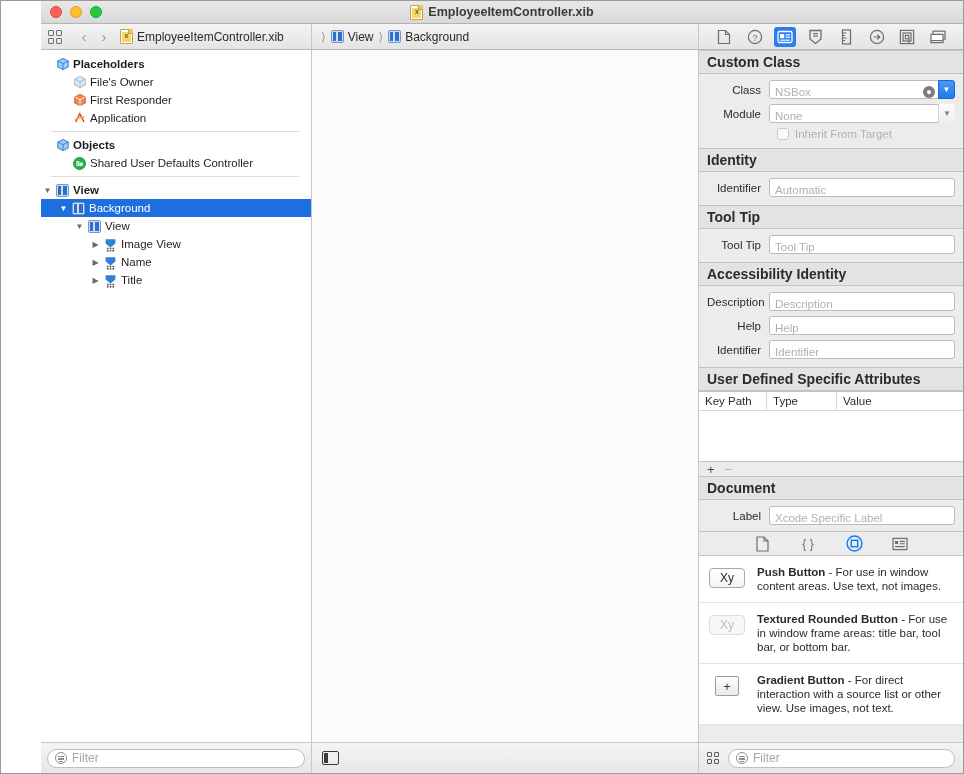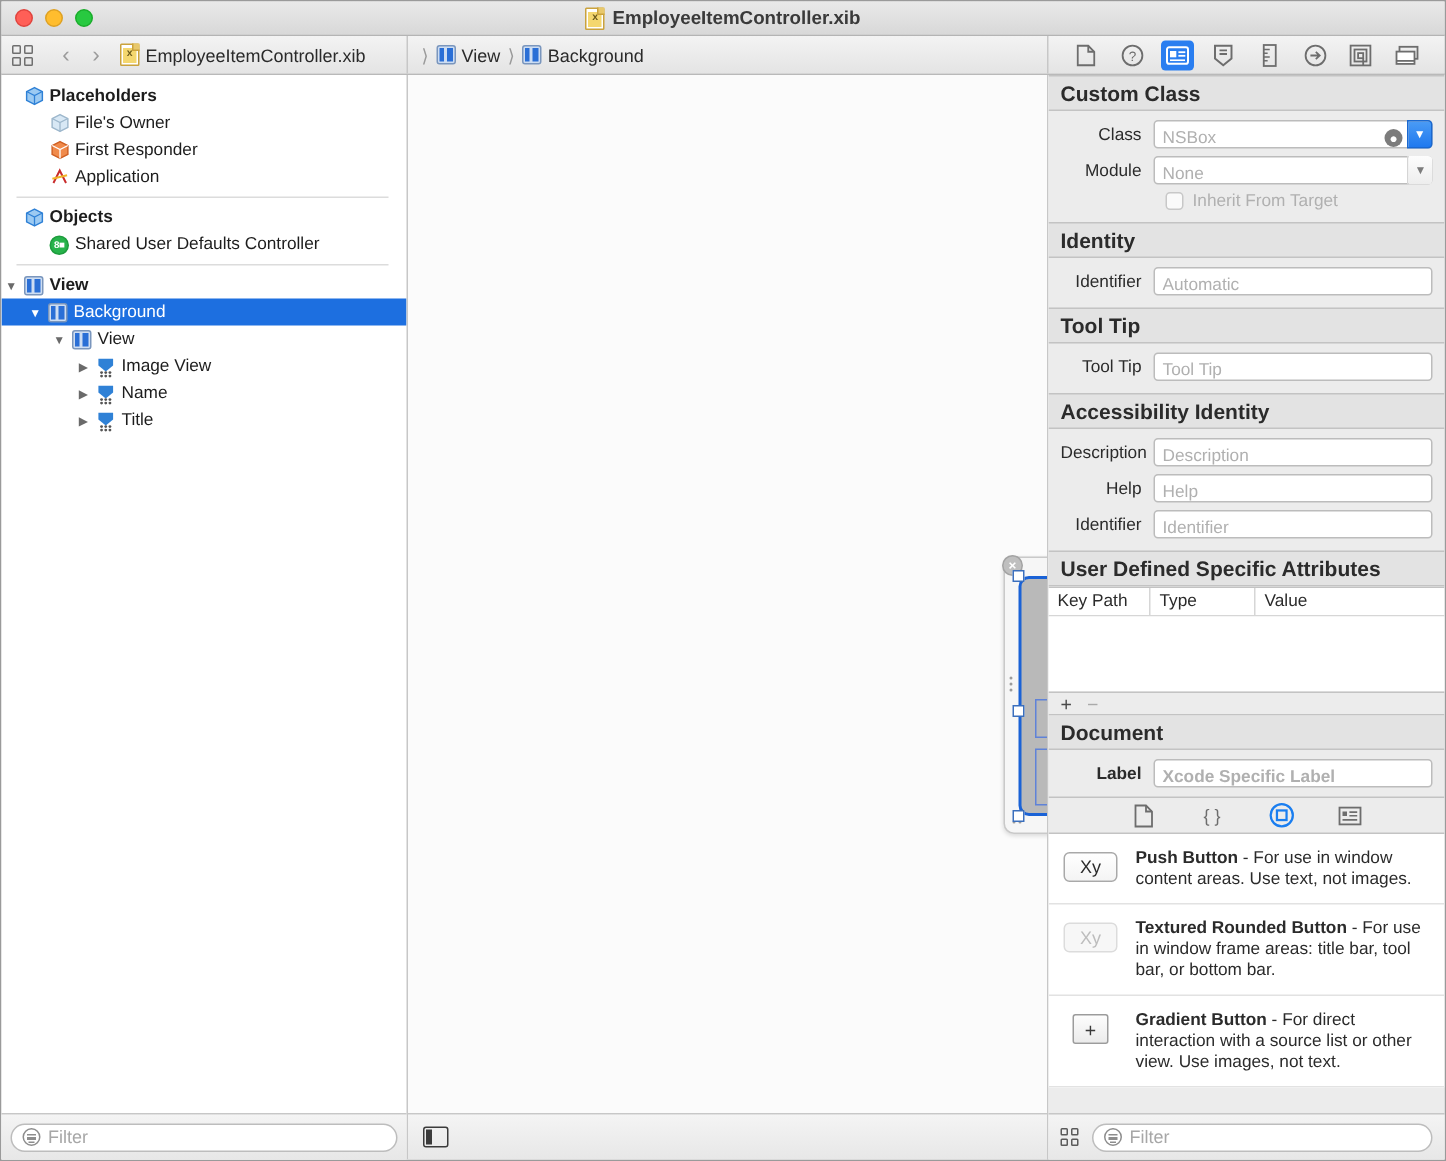--- a/index.html
+++ b/index.html
@@ -7,21 +7,21 @@
   body {
     width: 964px; height: 774px;
     font-family: "Liberation Sans", sans-serif;
     font-size: 12px;
     color: #1d1d1d;
     background: #ececec;
     overflow: hidden;
     -webkit-font-smoothing: antialiased;
   }
   .win { width:964px; height:774px; position:relative; display:flex; flex-direction:column;
-         border:1px solid #9a9a9a; background:#fff; }
+         border:1px solid #9a9a9a; background:#fff;padding-left:40px; }
 
   
   .titlebar {
     height:23px; flex:0 0 23px; position:relative;
     background: linear-gradient(#e9e9e9, #d8d8d8);
     border-bottom:1px solid #b4b4b4;
     display:flex; align-items:center;
   }
   .traffic { display:flex; gap:8px; padding-left:9px; align-items:center; }
   .tl { width:12px; height:12px; border-radius:50%; display:block; }
@@ -635,21 +635,21 @@
             <div class="c3">Value</div>
           </div>
           <div class="tbl-body"></div>
         </div>
         <div class="tbl-ft">
           <span>+</span>
           <span class="minus">−</span>
         </div>
 
         <div class="sec-hd" style="border-top:none;">Document</div>
-        <div class="sec-body" style="padding-bottom:6px;font-weight:bold;">
+        <div class="sec-body" style="padding-bottom:6px;">
           <div class="frow" style="margin-bottom:0;">
             <span class="flbl">Label</span>
             <span class="fld">
               <span class="fv">Xcode Specific Label</span>
             </span>
           </div>
         </div>
 
         <div class="libtabs">
           <span class="libtab">

